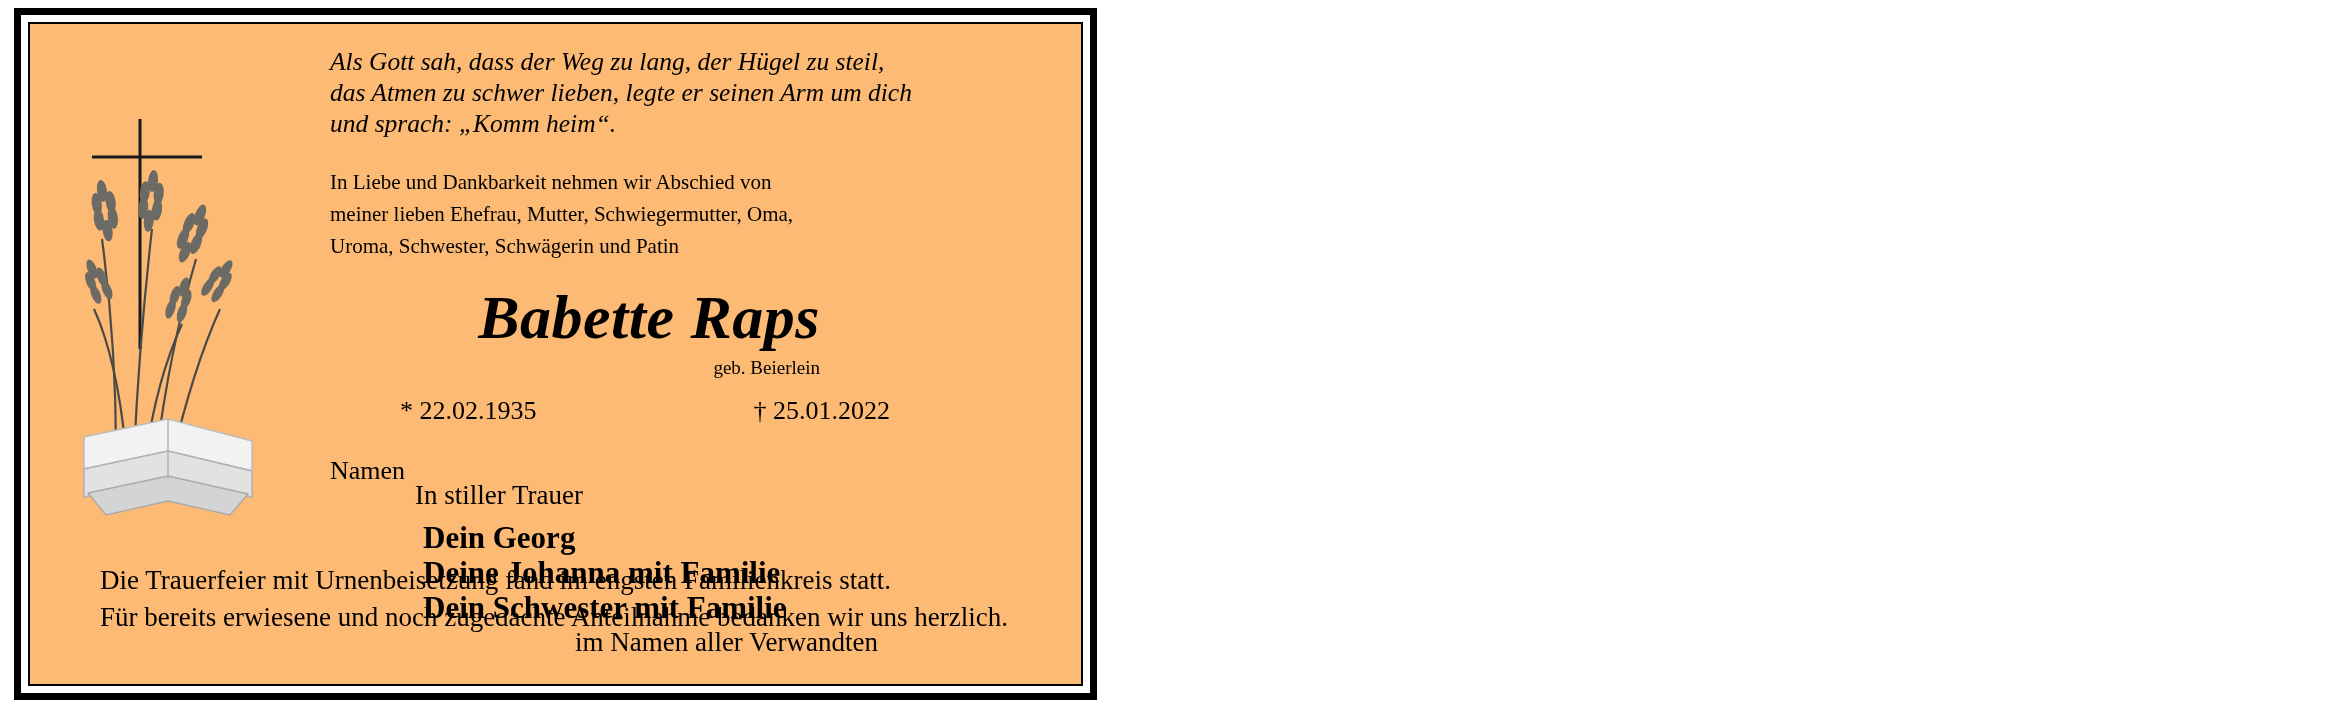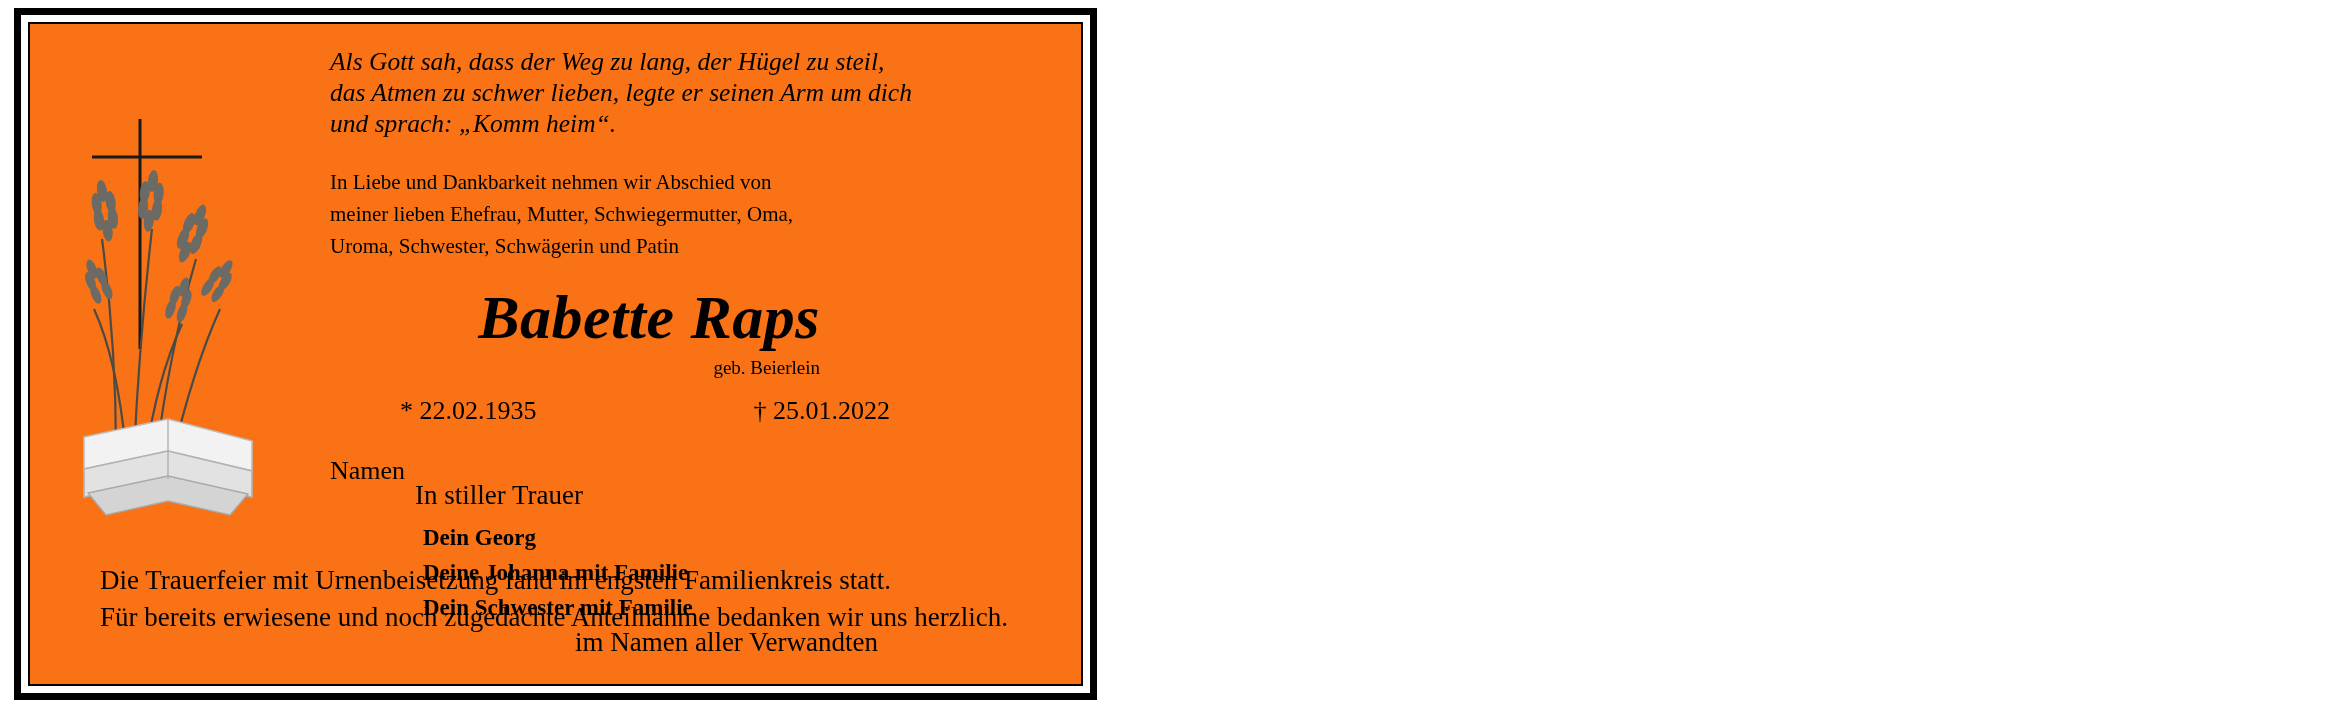--- a/index.html
+++ b/index.html
@@ -34,21 +34,21 @@
     background: #ffffff;
   }
   .obit-inner {
     position: absolute;
     left: 7px;
     top: 7px;
     right: 7px;
     bottom: 7px;
     box-sizing: border-box;
     border: 2px solid #000000;
-    background: #f97316;
+    background: #fdba74;
   }
 
   .content {
     position: absolute;
     left: 0;
     top: 0;
     right: 0;
     bottom: 0;
   }
 
@@ -122,21 +122,21 @@
   }
   .mourning-label {
     font-size: 27px;
     line-height: 38px;
   }
   .mourner-list {
     margin-top: 6px;
     margin-left: 8px;
   }
   .mourner {
-    font-size: 23px;
+    font-size: 31px;
     font-weight: bold;
     line-height: 35px;
   }
   .on-behalf {
     font-size: 27px;
     line-height: 34px;
     margin-left: 8px;
     text-align: center;
   }
 

